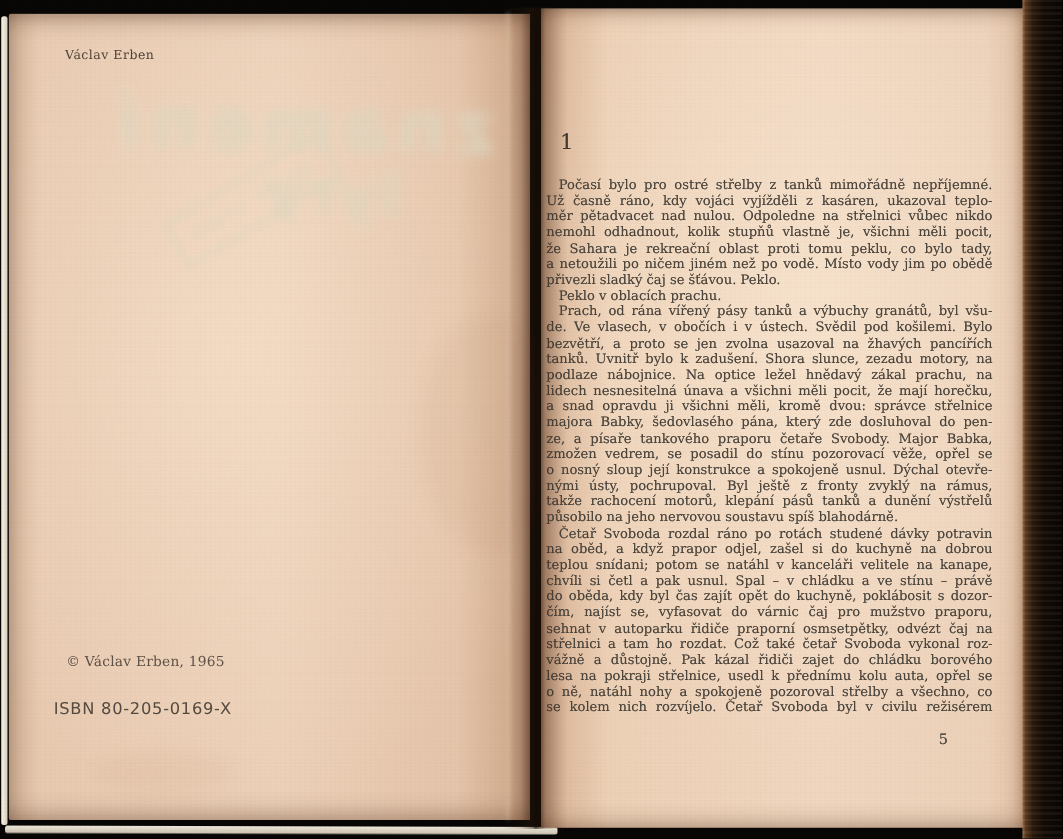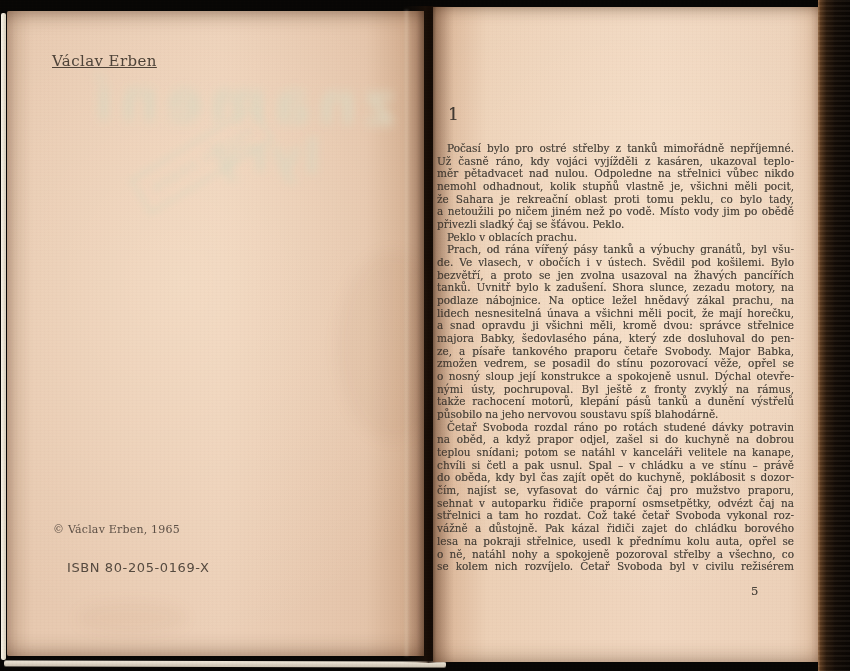--- a/index.html
+++ b/index.html
@@ -43,23 +43,23 @@
   
   .grain{position:absolute;inset:0;pointer-events:none;opacity:.65;
     background:
       repeating-linear-gradient(0deg, rgba(120,80,50,.022) 0 1px, rgba(0,0,0,0) 1px 3px),
       repeating-linear-gradient(90deg, rgba(120,80,50,.018) 0 1px, rgba(0,0,0,0) 1px 4px);}
   .stain{position:absolute;border-radius:50%;filter:blur(7px);pointer-events:none;}
   .stain.s1{left:330px;top:240px;width:110px;height:190px;background:rgba(150,100,60,.06);}
   .stain.s2{left:70px;top:590px;width:110px;height:34px;background:rgba(150,100,60,.05);}
 
   
-  .author{position:absolute;left:45px;top:41px;font-size:15px;letter-spacing:.4px;color:#4e4339;text-decoration:underline;}
+  .author{position:absolute;left:45px;top:28px;font-size:10px;letter-spacing:.4px;color:#4e4339;}
   .copyright{position:absolute;left:46px;top:512px;font-size:11px;letter-spacing:.2px;color:#5d5046;}
-  .isbn{position:absolute;left:60px;top:549px;font-family:"DejaVu Sans","Liberation Sans",sans-serif;
+  .isbn{position:absolute;left:36px;top:549px;font-family:"DejaVu Sans","Liberation Sans",sans-serif;
         font-size:13px;letter-spacing:.6px;color:#554a40;text-align:center;}
 
   
   .ghost{position:absolute;inset:0;pointer-events:none;color:#ddd7c0;
          font-family:"DejaVu Sans","Liberation Sans",sans-serif;font-weight:bold;}
   .ghost .w1{position:absolute;left:44px;top:58px;width:382px;font-size:56px;letter-spacing:6px;
              transform:scaleX(-1) scaleY(1.05) rotate(-1deg);filter:blur(5px);opacity:.8;text-align:center;}
   .ghost .w2{position:absolute;left:188px;top:116px;width:140px;font-size:48px;letter-spacing:2px;
              transform:scaleX(-1) rotate(-2deg);filter:blur(5px);opacity:.75;text-align:center;}
   .ghost .stamp{position:absolute;left:122px;top:128px;width:138px;height:34px;

